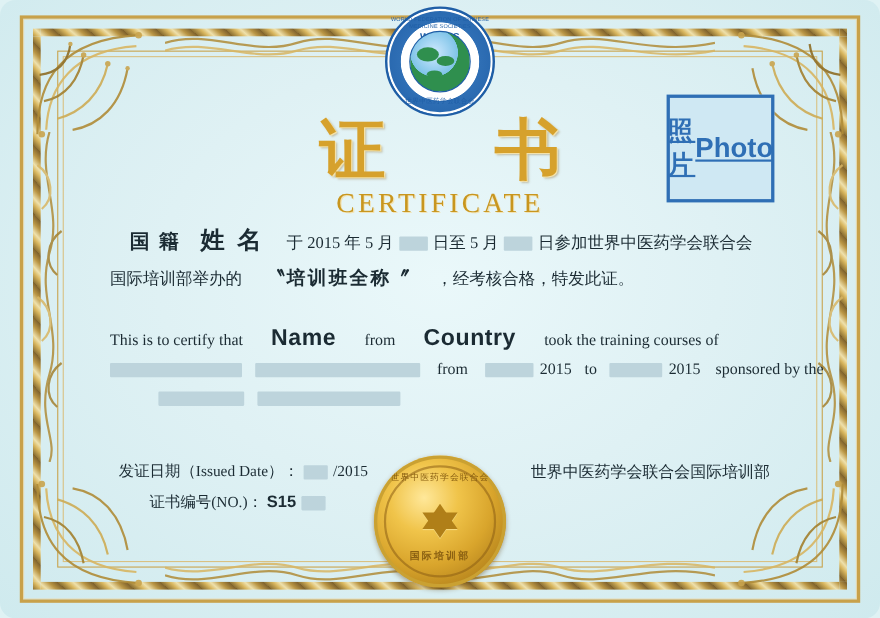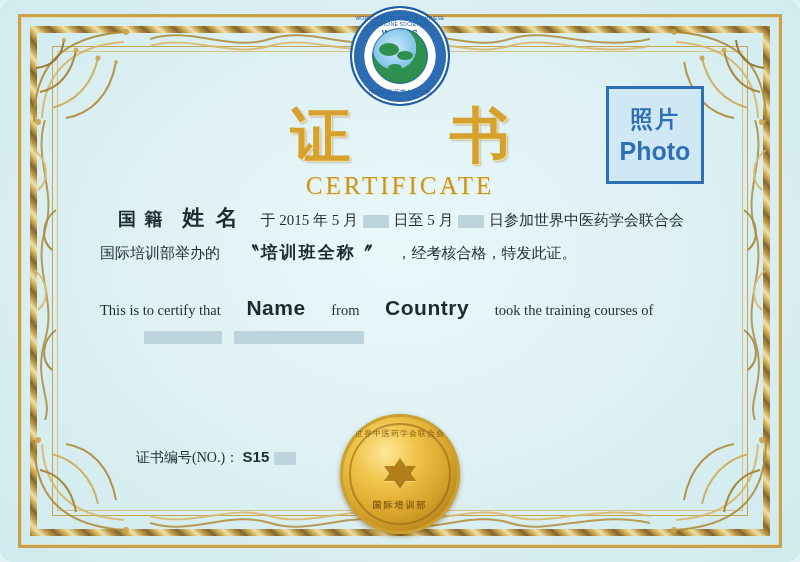--- a/index.html
+++ b/index.html
@@ -90,22 +90,23 @@
   .title-en{
     position:absolute;left:0;right:0;top:172px;text-align:center;
     font-family:"Liberation Serif",serif;font-weight:normal;
     font-size:25px;letter-spacing:3px;color:#c8961f;
     text-shadow:1px 1px 0 #f2e3b4;
   }
   
   .photo-box{
     position:absolute;right:96px;top:86px;width:92px;height:92px;
     border:3px solid #2f6fb5;background:#cfe8f3;
-    display:flex;flex-direction:column;align-items:center;justify-content:center;
+    display:flex;flex-direction:row;align-items:center;justify-content:center;
     color:#2f6fb5;
+    text-decoration:underline;
   }
   .photo-cn{font-size:23px;font-weight:bold;letter-spacing:2px;margin-bottom:2px}
   .photo-en{font-family:"Liberation Sans",sans-serif;font-size:25px;font-weight:bold}
 
   
   .cn-line1{
     position:absolute;left:118px;top:205px;right:90px;
     font-size:15px;color:#1b2b33;line-height:26px;white-space:nowrap;
   }
   .cn-line1 .f-guoji{font-size:18px;font-weight:bold;letter-spacing:2px}
@@ -335,30 +336,47 @@
 
   <div class="en">
     <span class="en-row">
       <span>This is to certify that</span>
       <span class="big" style="margin:0 22px">Name</span>
       <span>from</span>
       <span class="big" style="margin:0 22px">Country</span>
       <span>took the training courses of</span>
     </span>
     <span class="en-row" style="margin-top:2px">
+      <span class="blk blk-a"></span>
+      <span class="blk blk-c" style="margin-left:8px"></span>
+      <span style="margin:0 12px">from</span>
+      <span class="blk blk-e"></span>
+      <span style="margin-left:2px">2015</span>
+      <span style="margin:0 8px">to</span>
+      <span class="blk blk-f"></span>
+      <span style="margin-left:2px">2015</span>
+      <span style="margin-left:10px">sponsored by the</span>
+    </span>
+    <span class="en-row" style="margin-top:2px">
       <span class="blk blk-b" style="margin-left:44px"></span>
       <span class="blk blk-d" style="margin-left:8px"></span>
     </span>
   </div>
 
+  <div class="issued">
+    <span>发证日期（Issued Date）：</span>
+    <span class="redact r2"></span>
+    <span>/2015</span>
+  </div>
   <div class="certno">
     <span>证书编号(NO.)：</span>
     <b>S15</b>
     <span class="redact r2"></span>
   </div>
+  <div class="org-cn">世界中医药学会联合会国际培训部</div>
 
   <div class="seal">
     <div class="seal-txt-top">世界中医药学会联合会</div>
     <div class="seal-star"></div>
     <div class="seal-txt-bot">国际培训部</div>
   </div>
 
 </div>
 
 </body></html>

